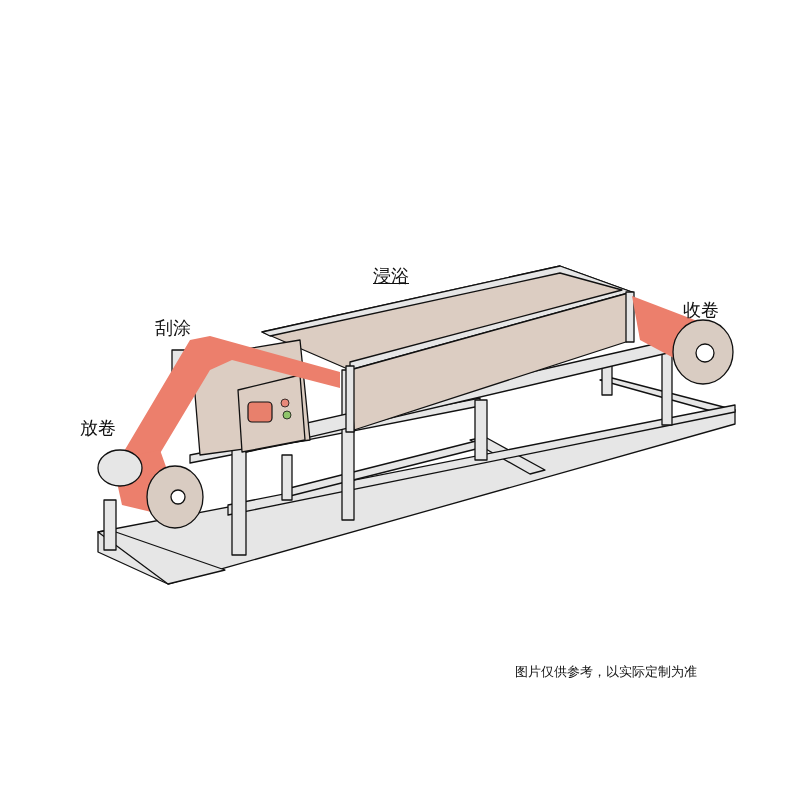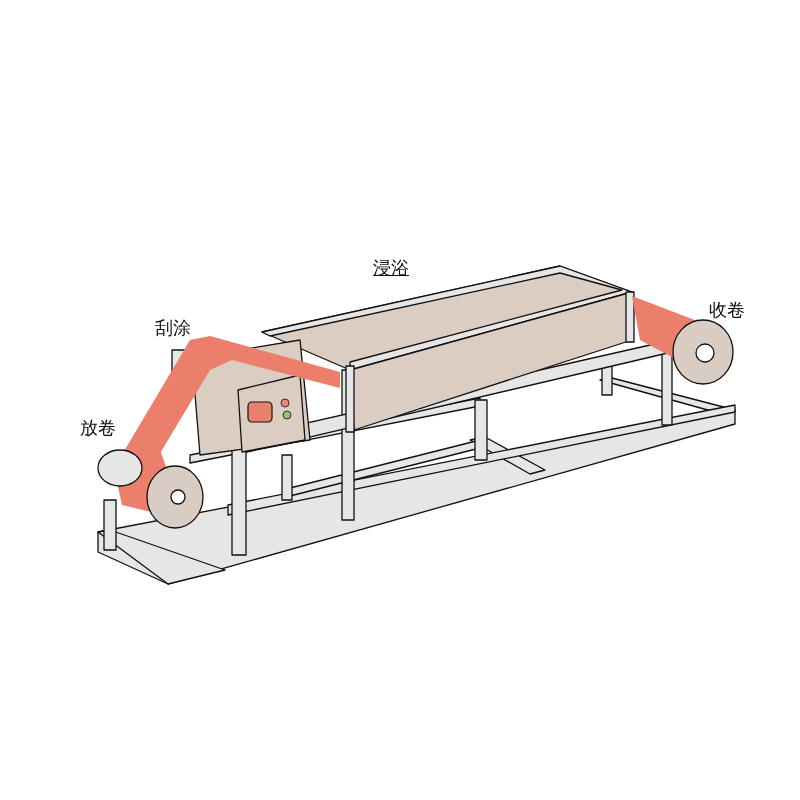--- a/index.html
+++ b/index.html
@@ -75,15 +75,16 @@
     </g>
 
     <g>
       <ellipse cx="703" cy="352" rx="30" ry="32" class="roll"></ellipse>
       <circle cx="705" cy="353" r="9" class="hole"></circle>
     </g>
   </svg>
 
   <div class="label lbl-big" style="left:80px; top:416px;text-align:right;">放卷</div>
   <div class="label lbl-big" style="left:155px; top:316px;">刮涂</div>
-  <div class="label lbl-big" style="left:373px; top:256px;text-decoration:underline;">浸浴</div>
-  <div class="label lbl-big" style="left:709px; top:298px;">收卷</div>
+  <div class="label lbl-big" style="left:373px; top:264px;text-decoration:underline;">浸浴</div>
+  <div class="label lbl-big" style="left:683px; top:298px;">收卷</div>
+  <div class="label caption" style="left:515px; top:663px;">图片仅供参考，以实际定制为准</div>
 </div>
 
 </body></html>

